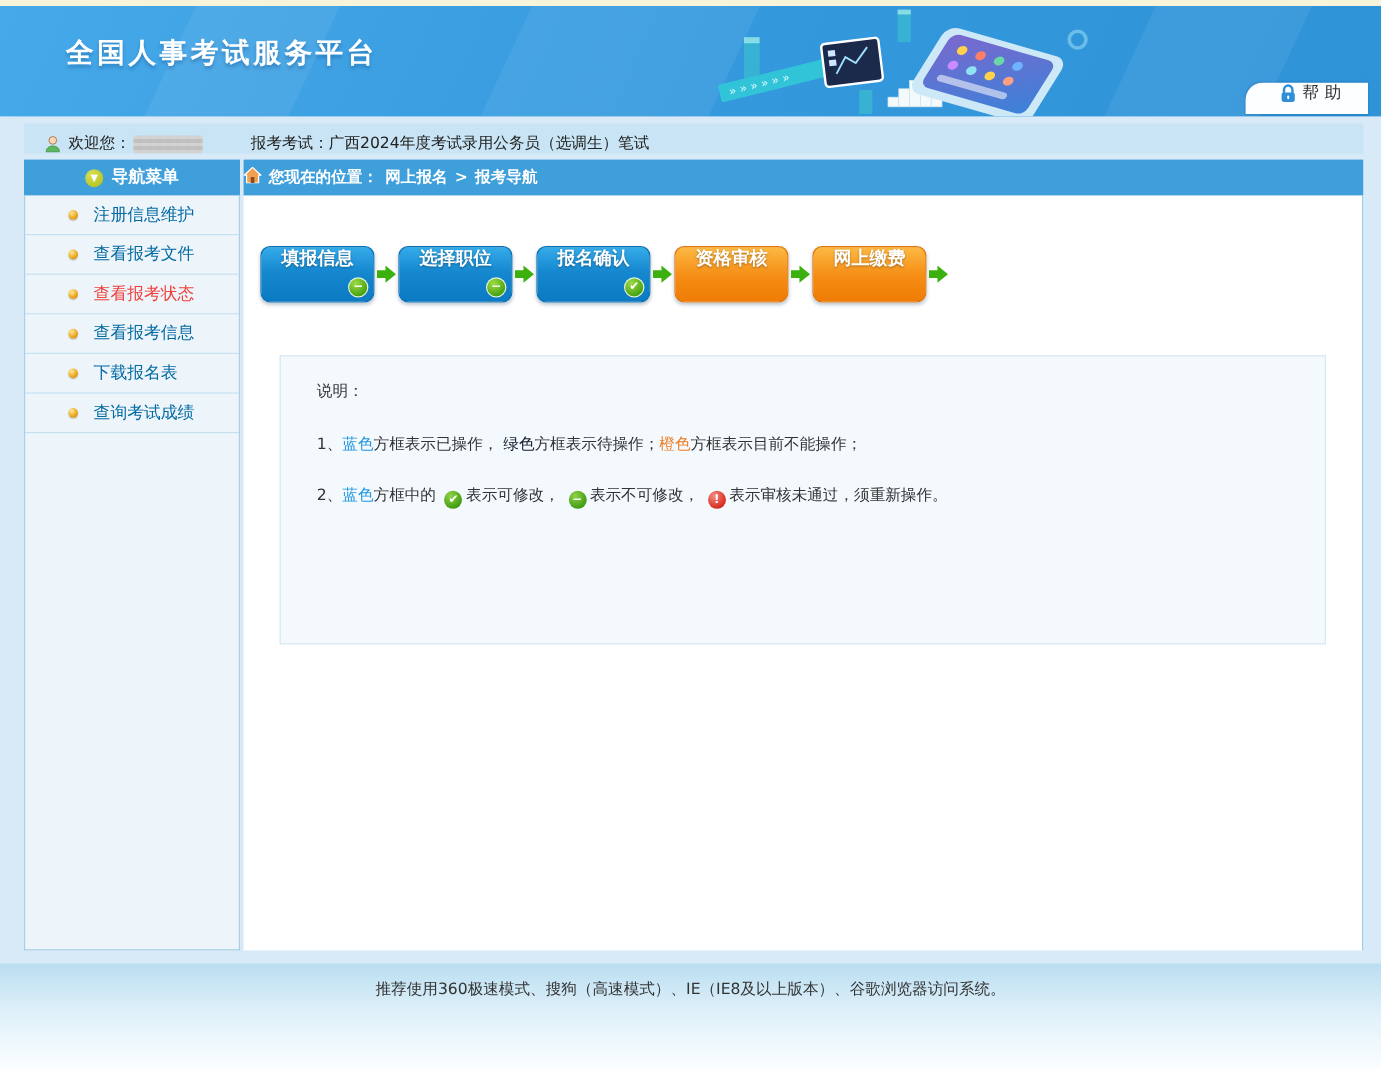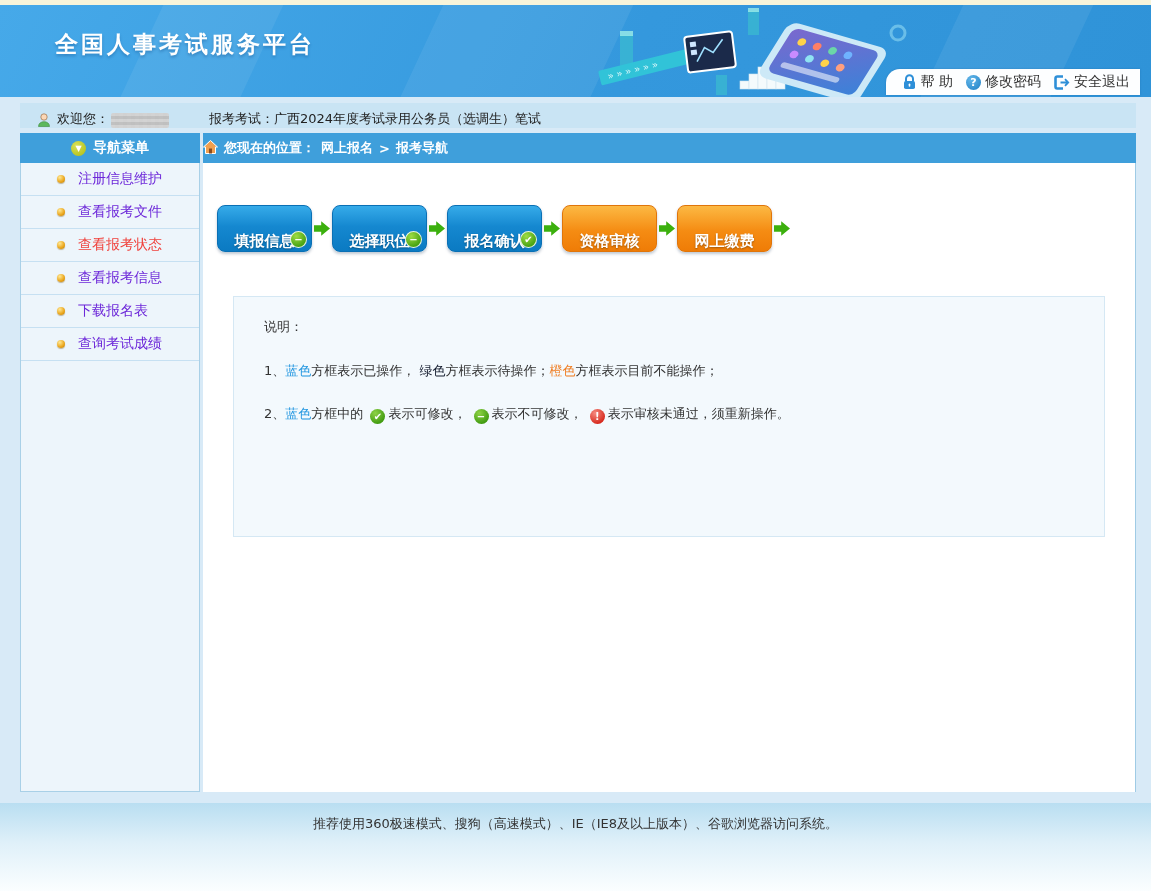--- a/index.html
+++ b/index.html
@@ -13,21 +13,21 @@
   .header { height:92px; position:relative; overflow:hidden;
     background:linear-gradient(115deg,#46a9e9 0%,#3498dd 55%,#2f93d8 100%); }
   .hstripe { position:absolute; top:-25px; height:150px; background:rgba(255,255,255,.07);
     transform:skewX(-25deg); }
   .hs1{left:140px;width:120px;} .hs2{left:420px;width:190px;} .hs3{left:940px;width:130px;}
   .site-title { position:absolute; left:55px; top:24px; color:#fff; font-size:23px;
     font-weight:bold; letter-spacing:3px; text-shadow:0 2px 3px rgba(0,50,110,.3); }
   .illus { position:absolute; left:598px; top:0; }
   .quick-menu { position:absolute; right:11px; bottom:2px; height:26px;
     background:#fdfeff; border-radius:14px 0 0 0; padding:0 10px 0 16px;
-    display:flex; align-items:center; gap:13px; box-shadow:0 0 2px rgba(0,60,120,.25); }
+    display:flex; align-items:center; gap:13px; box-shadow:0 0 2px rgba(0,60,120,.25);flex-direction:column; }
   .menu-item { display:flex; align-items:center; gap:4px; font-size:14px; color:#333;
     cursor:pointer; white-space:nowrap; }
   .mi-icon { display:inline-flex; align-items:center; }
   .q-icon { width:15px; height:15px; border-radius:50%; display:inline-block;
     background:radial-gradient(circle at 35% 30%,#63b7ea,#1f7fc4); color:#fff;
     font-size:11px; font-weight:bold; line-height:15px; text-align:center; }
   
   .welcome-bar { margin:6px 0 5px 20px; width:1116px; height:25px; background:#c9e4f4;
     display:flex; align-items:flex-end; padding-left:16px; font-size:13px; color:#222; }
   .welcome-bar .avatar { margin-right:5px; display:inline-flex; }
@@ -40,34 +40,34 @@
   
   .layout { margin-left:20px; width:1116px; display:flex; gap:3px; }
   .sidebar { width:180px; }
   .sidebar-header { height:30px; background:#3f9fdb; color:#fff; font-size:14px;
     font-weight:bold; display:flex; align-items:center; justify-content:center; gap:7px; }
   .nav-caret { width:15px; height:15px; border-radius:50%; background:radial-gradient(circle at 35% 30%,#d8e055,#aebc12);
     color:#fff; font-size:8px; line-height:15px; text-align:center; display:inline-block; }
   .sidebar-body { height:629px; background:#edf5fb; border:1px solid #a9d0e7; border-top:none; }
   .sidebar-body ul { list-style:none; }
   .sidebar-body li { height:33px; display:flex; align-items:center; gap:13px;
-    padding-left:36px; border-bottom:1px solid #c6e0f2; font-size:14px; color:#6d28d9; cursor:pointer; }
+    padding-left:36px; border-bottom:1px solid #c6e0f2; font-size:14px; color:#0369a1; cursor:pointer; }
   .sidebar-body li.active { color:#f0413c; }
   .bullet { width:8px; height:8px; border-radius:50%; flex:0 0 8px;
     background:radial-gradient(circle at 35% 30%,#ffe894,#eaa51b 60%,#b97a08);
     box-shadow:0 1px 1px rgba(120,80,0,.4); }
   
   .content { flex:1; }
   .breadcrumb { height:30px; background:#3f9fdb; color:#fff; font-size:13px; font-weight:bold;
     display:flex; align-items:center; gap:6px; padding-left:0; }
   .content-body { height:629px; background:#fff; border-right:1px solid #9fcbe5; }
   
   .steps { display:flex; align-items:center; padding:42px 0 0 14px; }
   .step { width:95px; height:47px; border-radius:8px; position:relative; cursor:pointer;
-    display:flex; align-items:flex-end; justify-content:center; color:#fff; font-size:15px;
+    display:flex; align-items:flex-start; justify-content:center; color:#fff; font-size:15px;
     font-weight:bold; text-shadow:0 1px 2px rgba(0,0,0,.35);
     box-shadow:0 2px 3px rgba(0,40,80,.25); }
   .step.blue { background:linear-gradient(180deg,#36abe9 0%,#1588d0 45%,#0b7ac2 100%);
     border:1px solid #0a70b5; }
   .step.orange { background:linear-gradient(180deg,#fcb943 0%,#f58c13 55%,#ef7c06 100%);
     border:1px solid #e0750a; }
   .badge { position:absolute; right:4px; bottom:3px; width:17px; height:17px; border-radius:50%;
     background:radial-gradient(circle at 35% 28%,#9fdc43,#47a312 72%); color:#fff;
     font-size:10px; line-height:15px; text-align:center; font-weight:bold;
     border:1px solid rgba(255,255,255,.85); text-shadow:none; }

